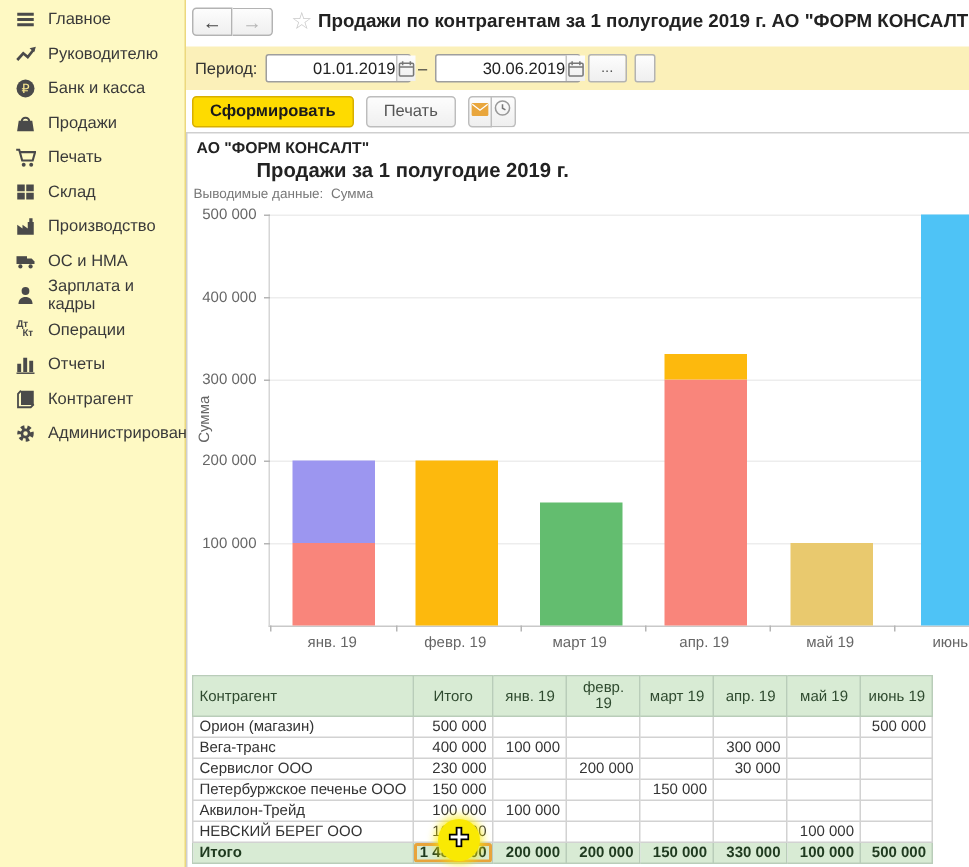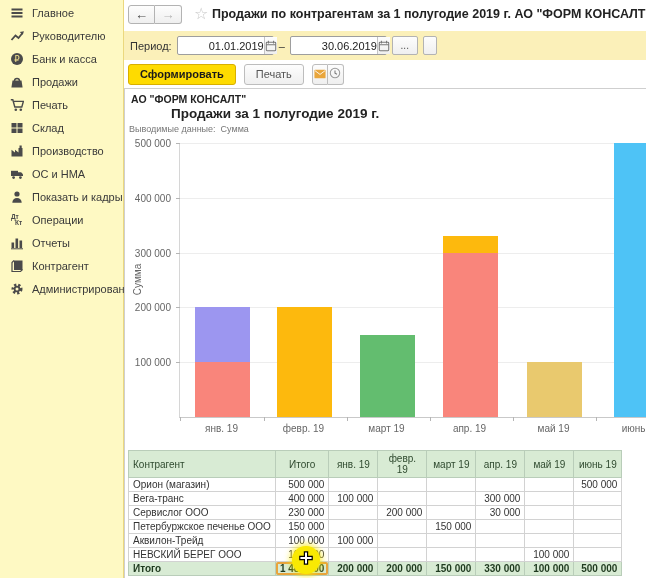--- a/index.html
+++ b/index.html
@@ -165,21 +165,21 @@
       </span>
       <span>ОС и НМА</span>
     </div>
     <div class="side-item">
       <span class="ic">
         <svg width="14" height="14" viewBox="0 0 14 14">
           <circle cx="7" cy="4" r="2.6" fill="#4A4A4A"></circle>
           <path d="M2.3 12.7c0-3.1 2.1-4.7 4.7-4.7s4.7 1.6 4.7 4.7z" fill="#4A4A4A"></path>
         </svg>
       </span>
-      <span>Показать и кадры</span>
+      <span>Зарплата и кадры</span>
     </div>
     <div class="side-item">
       <span class="ic">
         <span class="dtkt">
           <em>Дт</em>
           <em class="kt">Кт</em>
         </span>
       </span>
       <span>Операции</span>
     </div>

